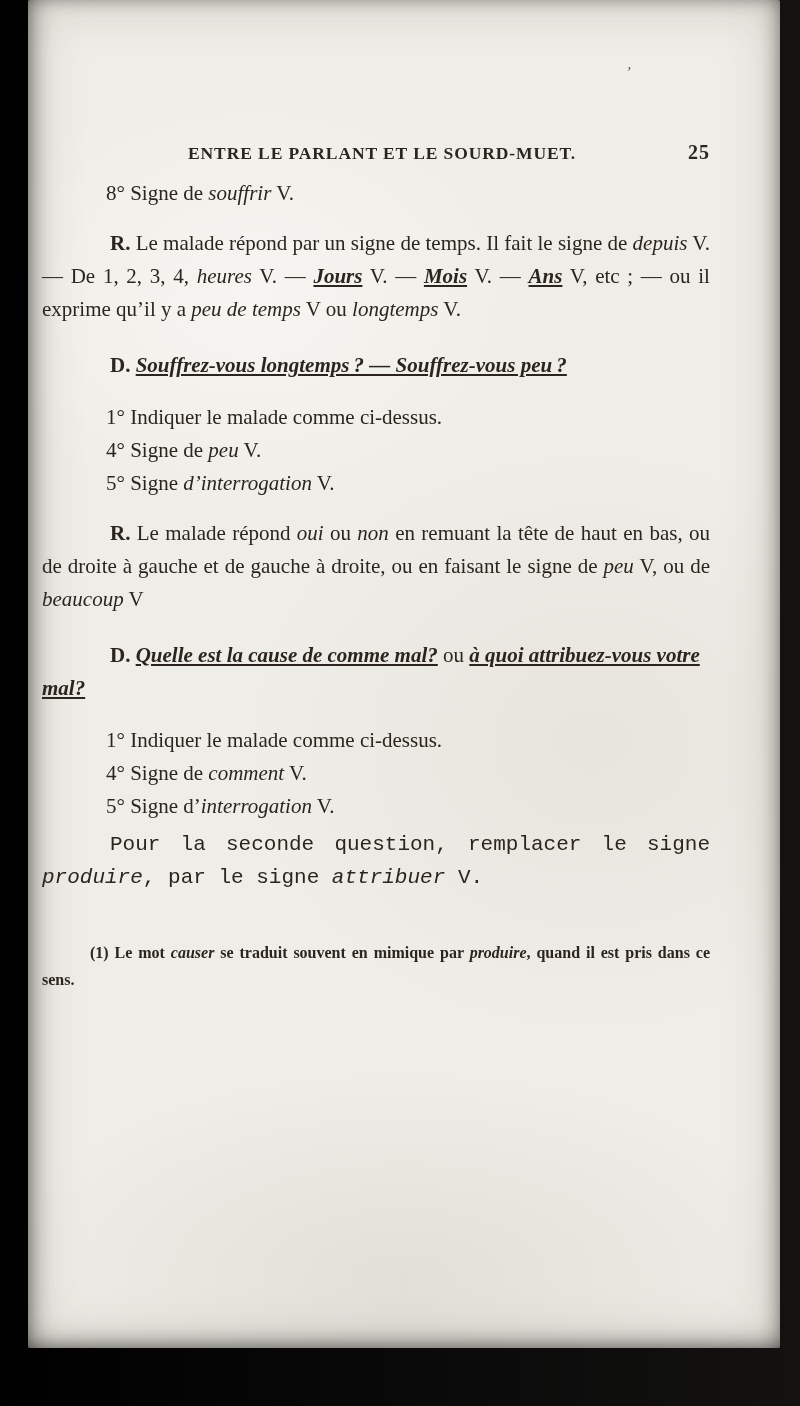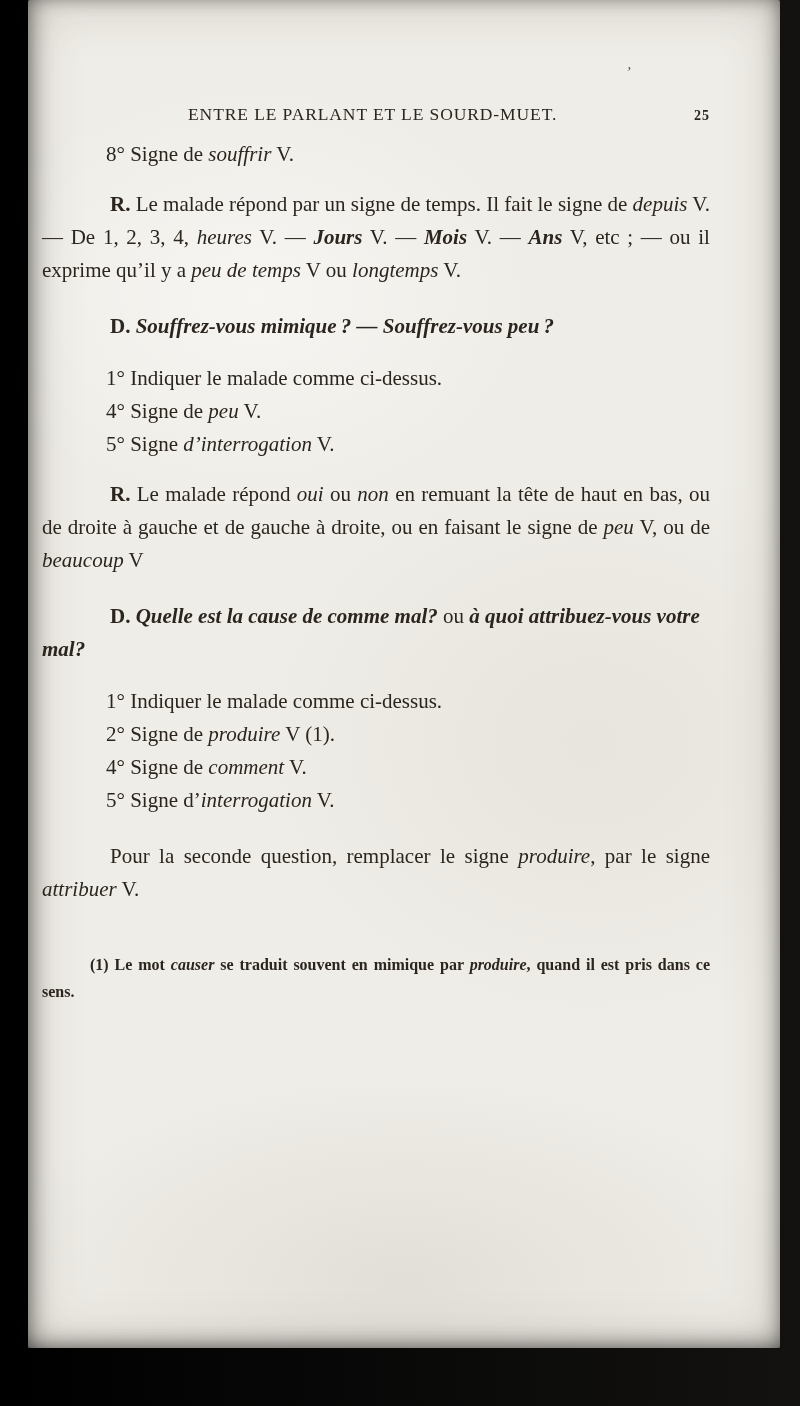--- a/index.html
+++ b/index.html
@@ -37,68 +37,68 @@
     font-size:15px; color:rgba(45,38,30,0.75);
     transform:rotate(10deg);
   }
   .inner { position:absolute; top:0; left:14px; right:70px; }
   .header {
     display:flex; align-items:baseline;
     margin-top:104px;
   }
   .title {
     margin-left:146px;
-    font-weight:normal;
+    font-weight:bold;
     font-size:17.5px;
     letter-spacing:0.9px;
+    margin-top:39px;
   }
   .pagenum {
     margin-left:auto;
     font-weight:bold;
-    font-size:14px;
+    font-size:20px;
     letter-spacing:1px;
   }
   .content { margin-top:13px; font-size:21px; line-height:33px; }
   p.block { font-weight:400; }
   p.item { padding-left:64px; }
   p.answer { margin-top:17px; text-indent:68px; text-align:justify; }
   p.question { margin-top:23px; margin-bottom:19px; text-indent:68px; }
-  p.closing { margin-top:23px; text-indent:68px; text-align:justify; }
+  p.closing { margin-top:5px; text-indent:68px; text-align:justify;font-family:Liberation Mono, monospace; }
   p.footnote {
     margin-top:46px;
     font-size:16px; line-height:26.5px;
     text-indent:48px; text-align:justify;font-weight:bold;
   }
   .seg-n { font-style:normal; font-weight:inherit; }
   .seg-i { font-style:italic; }
   .seg-b { font-weight:bold; }
-  .seg-bi { font-weight:bold; font-style:italic; }
+  .seg-bi { font-weight:bold; font-style:italic;text-decoration:underline; }
 </style>
 </head>
 <body>
 
 <div class="scan">
   <div class="page">
     <div class="artifact">’</div>
     <div class="inner">
       <div class="header">
         <span class="title">ENTRE LE PARLANT ET LE SOURD-MUET.</span>
         <span class="pagenum">25</span>
       </div>
       <div class="content">
           <p class="block item"><span class="seg-n">8° Signe de </span><span class="seg-i">souffrir</span><span class="seg-n"> V.</span></p>
           <p class="block answer"><span class="seg-b">R. </span><span class="seg-n">Le malade répond par un signe de temps. Il fait le signe de </span><span class="seg-i">depuis</span><span class="seg-n"> V.— De 1, 2, 3, 4, </span><span class="seg-i">heures</span><span class="seg-n"> V. — </span><span class="seg-bi">Jours</span><span class="seg-n"> V. — </span><span class="seg-bi">Mois</span><span class="seg-n"> V. — </span><span class="seg-bi">Ans</span><span class="seg-n"> V, etc&nbsp;; — ou il exprime qu’il y a </span><span class="seg-i">peu de temps</span><span class="seg-n"> V ou </span><span class="seg-i">longtemps</span><span class="seg-n"> V.</span></p>
-          <p class="block question"><span class="seg-b">D. </span><span class="seg-bi">Souffrez-vous mimique ? — Souffrez-vous peu ?</span></p>
+          <p class="block question"><span class="seg-b">D. </span><span class="seg-bi">Souffrez-vous longtemps ? — Souffrez-vous peu ?</span></p>
           <p class="block item"><span class="seg-n">1° Indiquer le malade comme ci-dessus.</span></p>
           <p class="block item"><span class="seg-n">4° Signe de </span><span class="seg-i">peu</span><span class="seg-n"> V.</span></p>
           <p class="block item"><span class="seg-n">5° Signe </span><span class="seg-i">d’interrogation</span><span class="seg-n"> V.</span></p>
           <p class="block answer"><span class="seg-b">R. </span><span class="seg-n">Le malade répond </span><span class="seg-i">oui</span><span class="seg-n"> ou </span><span class="seg-i">non</span><span class="seg-n"> en remuant la tête de haut en bas, ou de droite à gauche et de gauche à droite, ou en faisant le signe de </span><span class="seg-i">peu</span><span class="seg-n"> V, ou de </span><span class="seg-i">beaucoup</span><span class="seg-n"> V</span></p>
           <p class="block question"><span class="seg-b">D. </span><span class="seg-bi">Quelle est la cause de comme mal?</span><span class="seg-n"> ou </span><span class="seg-bi">à quoi attribuez-vous votre mal?</span></p>
           <p class="block item"><span class="seg-n">1° Indiquer le malade comme ci-dessus.</span></p>
-          <p class="block item"><span class="seg-n">2° Signe de </span><span class="seg-i">produire</span><span class="seg-n"> V (1).</span></p>
           <p class="block item"><span class="seg-n">4° Signe de </span><span class="seg-i">comment</span><span class="seg-n"> V.</span></p>
           <p class="block item"><span class="seg-n">5° Signe d’</span><span class="seg-i">interrogation</span><span class="seg-n"> V.</span></p>
           <p class="block closing"><span class="seg-n">Pour la seconde question, remplacer le signe </span><span class="seg-i">produire</span><span class="seg-n">, par le signe </span><span class="seg-i">attribuer</span><span class="seg-n"> V.</span></p>
           <p class="block footnote"><span class="seg-n">(1) Le mot </span><span class="seg-i">causer</span><span class="seg-n"> se traduit souvent en mimique par </span><span class="seg-i">produire</span><span class="seg-n">, quand il est pris dans ce sens.</span></p>
         </div>
     </div>
   </div>
 </div>
 
 </body></html>

